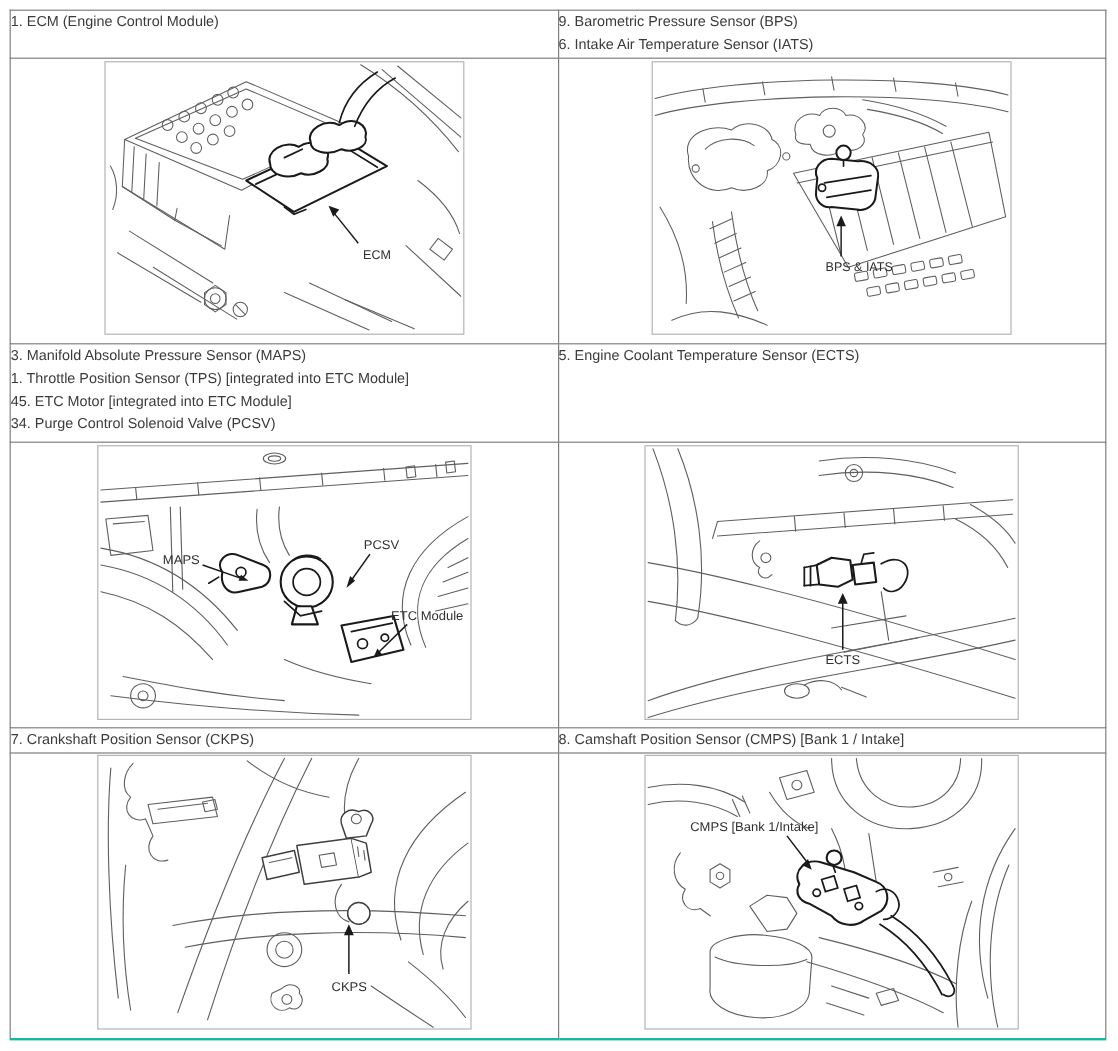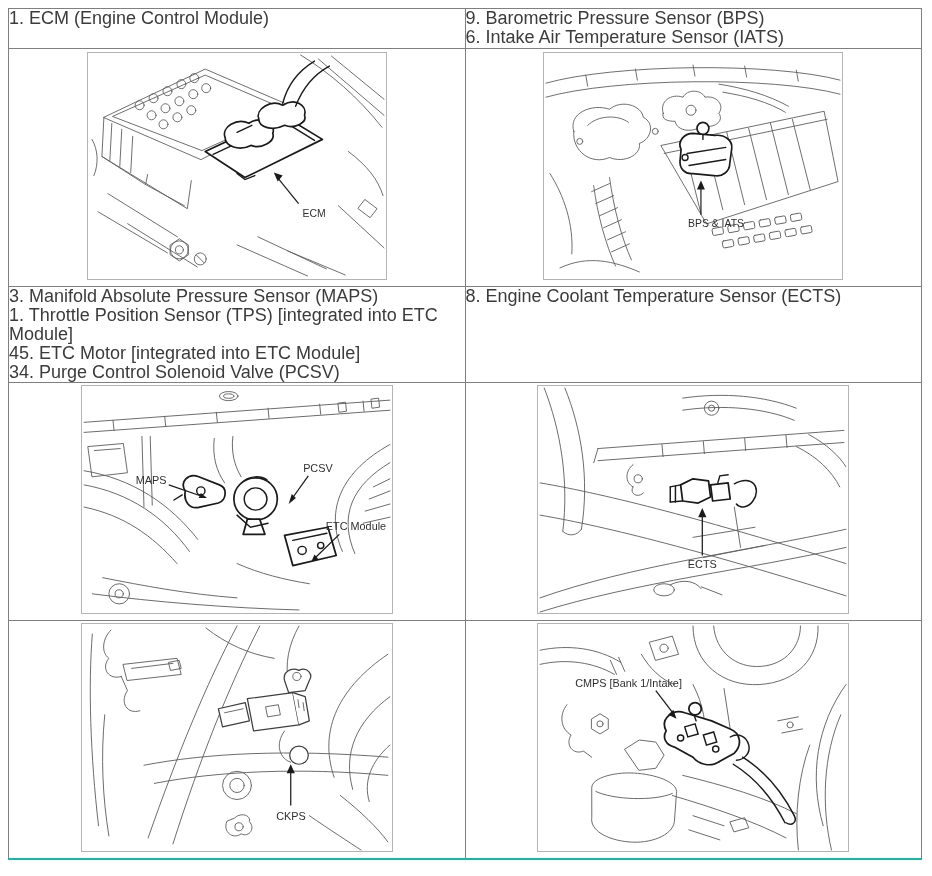--- a/index.html
+++ b/index.html
@@ -1,21 +1,21 @@
 <!DOCTYPE html>
 <html style="--page-bg: #ffffff; --table-border: #7f7f7f; --image-border: #b4b4b4; --header-text: #3b3b3b; --sketch-line: #5f5f5f; --sketch-bold: #1a1a1a; --label-text: #2f2f2f;"><head>
 <meta charset="utf-8">
 <style>
   html,body{margin:0;padding:0;background:#fff;}
   .page{position:relative;width:932px;height:876px;background:var(--page-bg,#ffffff);
         font-family:"Liberation Sans",sans-serif;overflow:hidden;}
   table.loc{position:absolute;left:8px;top:8px;width:914px;border-collapse:collapse;table-layout:fixed;}
   table.loc td{border:1px solid var(--table-border,#7f7f7f);padding:0;background:#fff;}
   tr.last-row td{border-bottom:2px solid #14b8a6;}
-  td.hd{font-size:18px;line-height:19px;color:var(--header-text,#3b3b3b);
+  td.hd{font-size:12px;line-height:19px;color:var(--header-text,#3b3b3b);
         padding:1px 4px;vertical-align:top;margin-top:43px;}
   td.im{text-align:center;vertical-align:middle;}
   tr.hr1{height:40px} tr.hr2{height:82px} tr.hr3{height:21px} tr.ir{height:238px}
   .img-box{display:inline-block;border:1px solid var(--image-border,#b4b4b4);background:#fff;}
   .b1{width:298px;height:226px}
   .b2{width:310px;height:227px}
   .img-box svg{display:block;width:100%;height:100%;}
   .ln{fill:none;stroke:var(--sketch-line,#5f5f5f);stroke-width:.9;stroke-linecap:round;stroke-linejoin:round;}
   .md{fill:#fff;stroke:#3e3e3e;stroke-width:1.2;stroke-linejoin:round;}
   .bd{fill:#fff;stroke:var(--sketch-bold,#1a1a1a);stroke-width:1.7;stroke-linejoin:round;}
@@ -167,21 +167,21 @@
   </tr>
 
   <tr class="hr2">
     <td class="hd">
       <div>3. Manifold Absolute Pressure Sensor (MAPS)</div>
       <div>1. Throttle Position Sensor (TPS) [integrated into ETC Module]</div>
       <div>45. ETC Motor [integrated into ETC Module]</div>
       <div>34. Purge Control Solenoid Valve (PCSV)</div>
     </td>
     <td class="hd">
-      <div>8. Engine Coolant Temperature Sensor (ECTS)</div>
+      <div>5. Engine Coolant Temperature Sensor (ECTS)</div>
     </td>
   </tr>
 
   <tr class="ir">
     <td class="im">
       <div class="img-box b2">
         <svg viewBox="0 0 300 225" preserveAspectRatio="none">
           <g class="ln">
             <path d="M2,36 L298,14"></path>
                   <path d="M2,46 L298,24"></path>
@@ -283,20 +283,28 @@
           <path class="bl" d="M174,96 l2,-7 8,-1"></path>
           <path class="bl" d="M190,97 C207,87 217,101 208,114 C204,120 196,122 192,117"></path>
           <path class="ar" d="M159,168 L159,125"></path>
           <polygon class="ah" points="159,121 155,130 163,130"></polygon>
           <text class="lbl" x="145" y="180">ECTS</text>
         </svg>
       </div>
     </td>
   </tr>
 
+  <tr class="hr3">
+    <td class="hd">
+      <div>7. Crankshaft Position Sensor (CKPS)</div>
+    </td>
+    <td class="hd">
+      <div>8. Camshaft Position Sensor (CMPS) [Bank 1 / Intake]</div>
+    </td>
+  </tr>
 
   <tr class="ir last-row">
     <td class="im">
       <div class="img-box b2">
         <svg viewBox="0 0 300 225" preserveAspectRatio="none">
           <g class="ln">
             <path d="M28,6 C20,14 18,28 26,34 C18,44 26,56 38,52"></path>
             <path d="M38,52 L44,66 C36,78 44,90 56,86"></path>
             <path d="M40,40 L92,34 L96,50 L44,56 Z"></path>
                   <path d="M48,44 l40,-5"></path>

